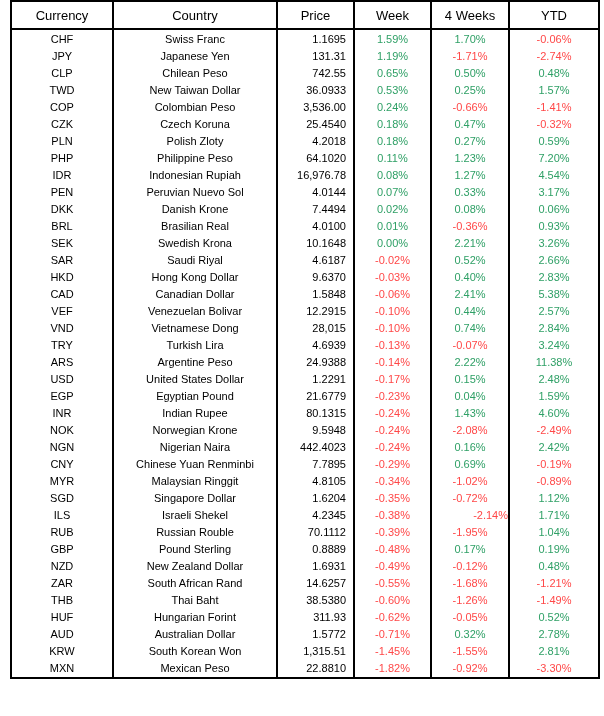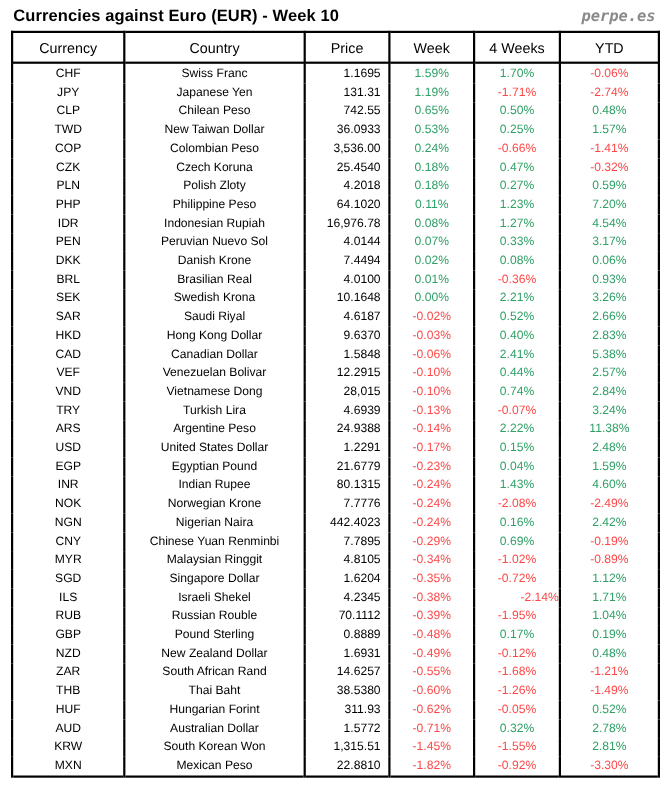--- a/index.html
+++ b/index.html
@@ -37,24 +37,20 @@
     height:17px;line-height:17px;font-size:11px;text-align:center;
     color:#000;padding:0;white-space:nowrap;overflow:hidden;
   }
   table.fx td.price{text-align:right;padding-right:7px;}
   table.fx tbody tr:first-child td{padding-top:1px;}
 </style>
 </head>
 <body>
 
 <div class="page">
-  <div class="titlebar">
-    <span class="page-title">Currencies against Euro (EUR) - Week 10</span>
-    <span class="watermark" style="color: rgb(138, 138, 138);">perpe.es</span>
-  </div>
   <table class="fx">
     <colgroup>
       <col class="c-code">
         <col class="c-country">
         <col class="c-price">
       <col class="c-week">
         <col class="c-4weeks">
         <col class="c-ytd">
     </colgroup>
     <thead>
@@ -248,21 +244,21 @@
           <td>INR</td>
           <td>Indian Rupee</td>
           <td class="price">80.1315</td>
           <td style="color: rgb(255, 71, 71);">-0.24%</td>
           <td style="color: rgb(47, 160, 102);">1.43%</td>
           <td style="color: rgb(47, 160, 102);">4.60%</td>
         </tr>
         <tr>
           <td>NOK</td>
           <td>Norwegian Krone</td>
-          <td class="price">7.7776</td>
+          <td class="price">9.5948</td>
           <td style="color: rgb(255, 71, 71);">-0.24%</td>
           <td style="color: rgb(255, 71, 71);">-2.08%</td>
           <td style="color: rgb(255, 71, 71);">-2.49%</td>
         </tr>
         <tr>
           <td>NGN</td>
           <td>Nigerian Naira</td>
           <td class="price">442.4023</td>
           <td style="color: rgb(255, 71, 71);">-0.24%</td>
           <td style="color: rgb(47, 160, 102);">0.16%</td>

